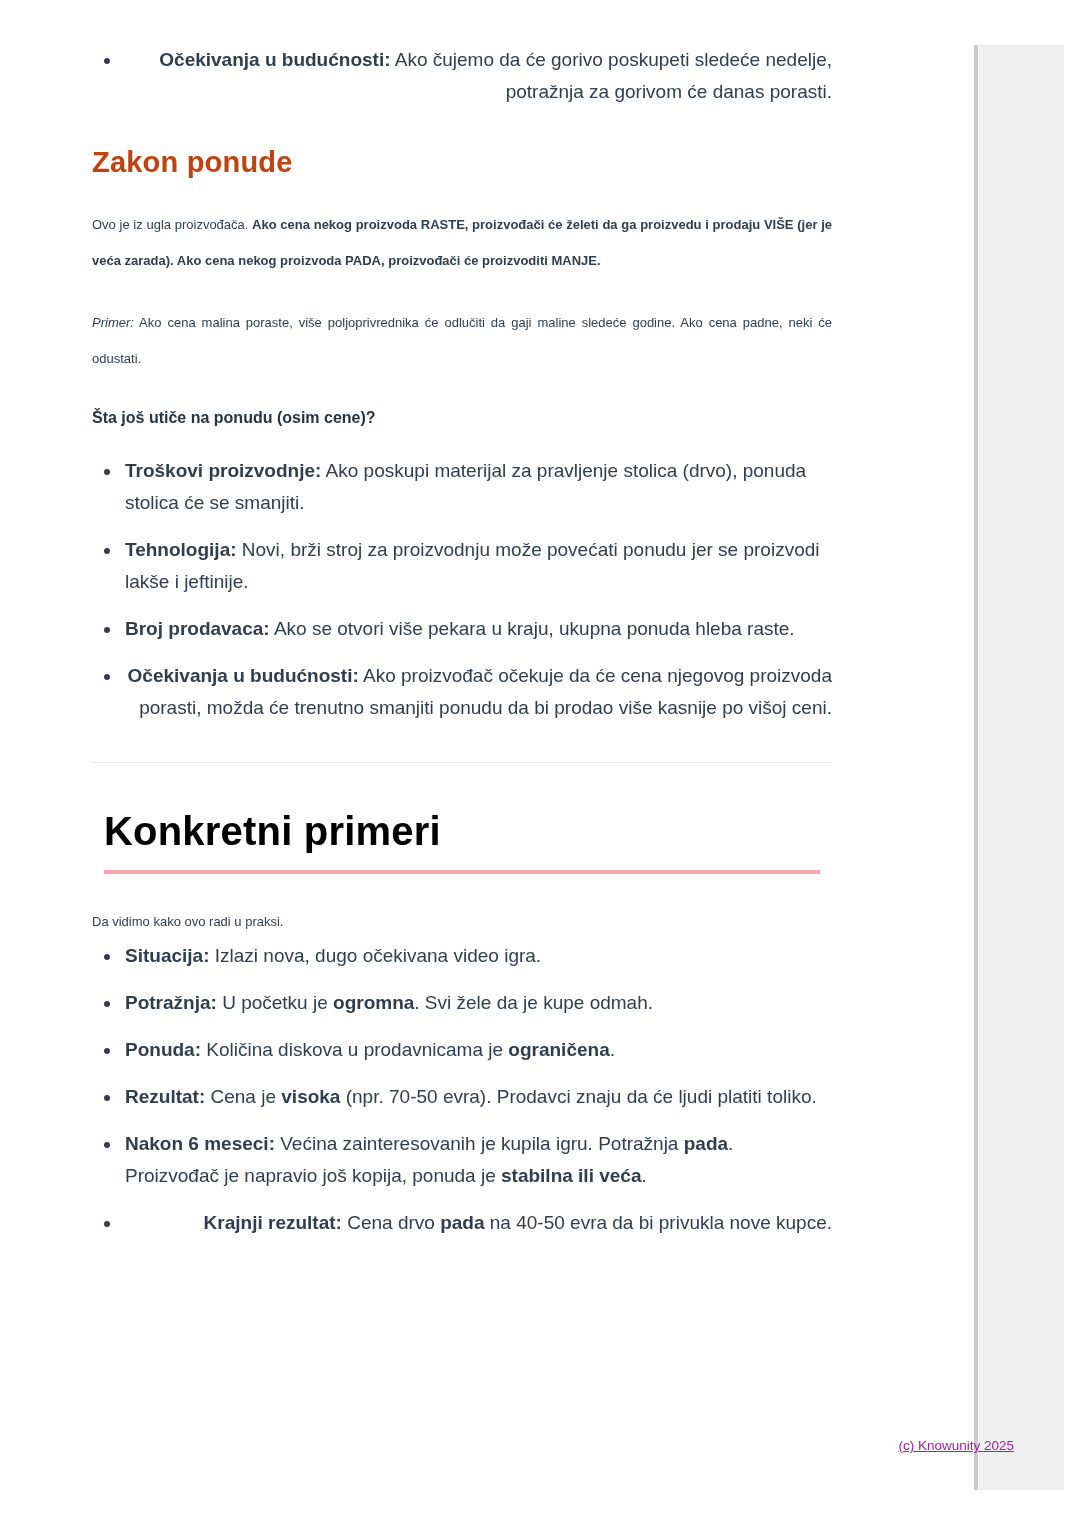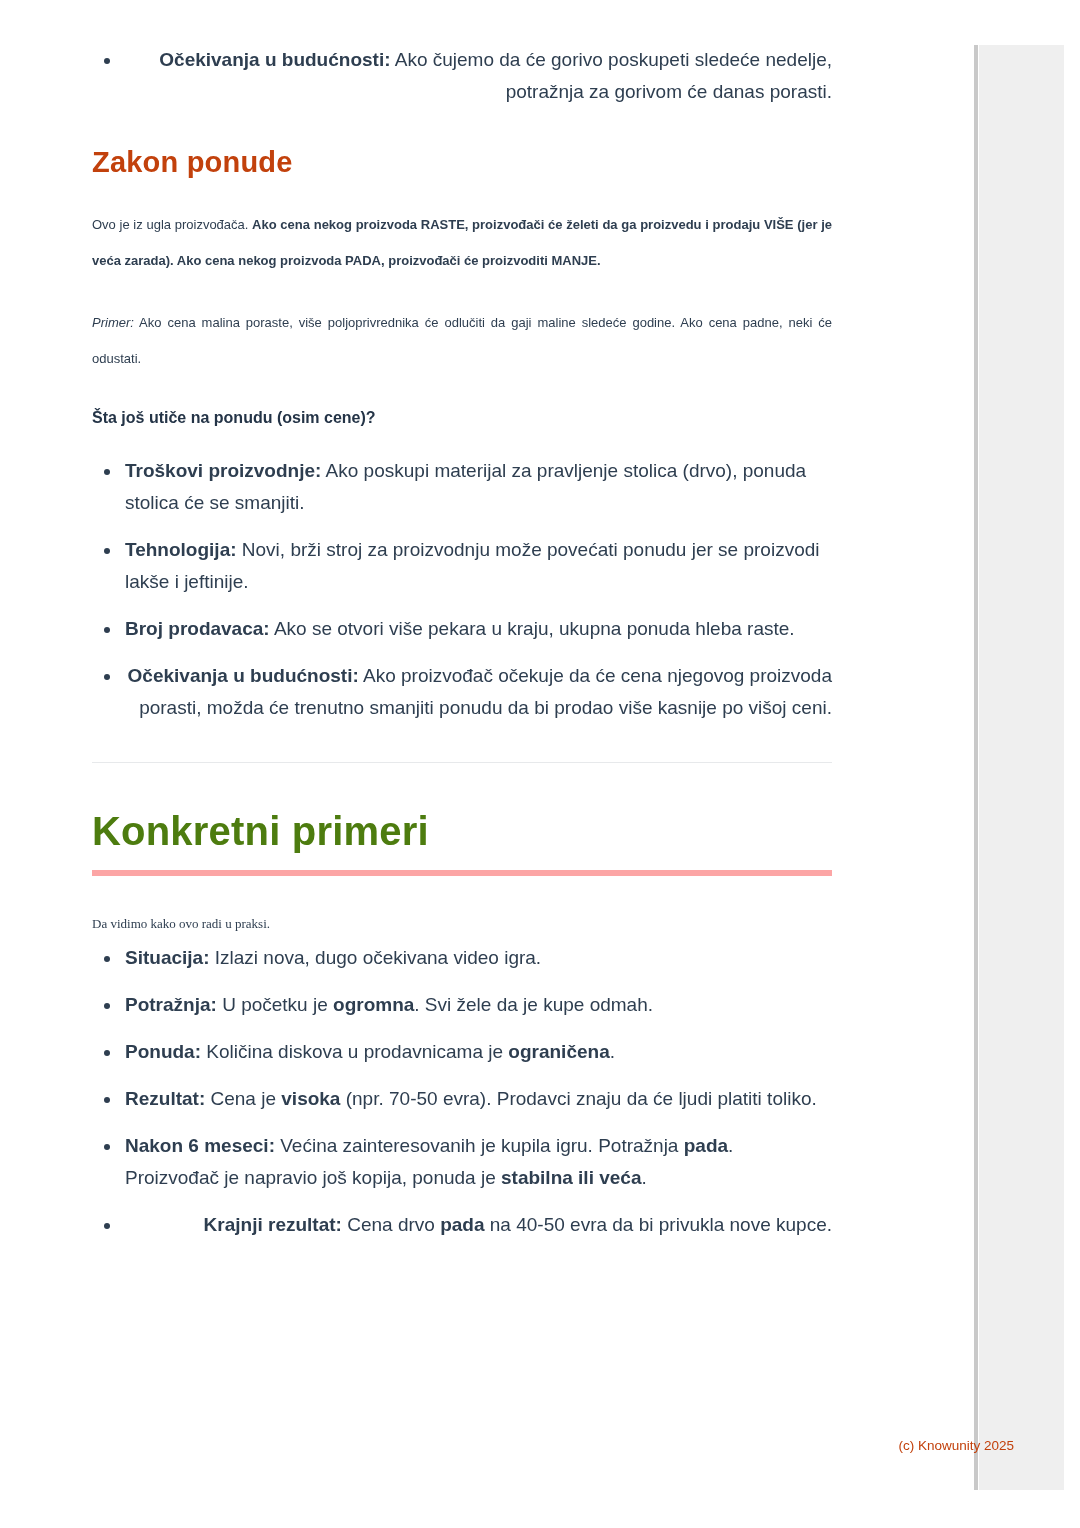--- a/index.html
+++ b/index.html
@@ -35,21 +35,20 @@
   ul.bullets li:last-child { margin-bottom: 0; text-align: right; }
   p.para {
     font-size: 13px;
     line-height: 36px;
     margin: 0 0 26px 0;
     text-align: justify;
   }
   p.lead {
     text-align: left;
     margin: 30px 0 0 0;
-    font-family: Liberation Serif, serif;
   }
   h2.section-title {
     font-size: 29px;
     font-weight: 700;
     color: #c2410c;
     margin: 38px 0 28px 0;
     letter-spacing: 0.2px;
   }
   h3.sub-title {
     font-size: 16px;
@@ -58,24 +57,24 @@
     margin: 32px 0 28px 0;
   }
   hr.divider {
     border: none;
     border-top: 1px solid #e7e9eb;
     margin: 38px 0 46px 0;
   }
   h1.big-title {
     font-size: 40px;
     font-weight: 700;
-    color: #4d7c0f;
-    margin: 0;
+    color: #000000;
+    margin: 12px;
     padding-bottom: 16px;
-    border-bottom: 6px solid #fca5a5;
+    border-bottom: 4px solid #fca5a5;
     letter-spacing: 0.2px;
   }
   .scrollbar-track {
     position: absolute;
     left: 979px;
     top: 45px;
     width: 85px;
     height: 1445px;
     background: #efefef;
   }
@@ -85,22 +84,23 @@
     top: 45px;
     width: 4px;
     height: 1445px;
     background: #c9c9c9;
   }
   .watermark {
     position: absolute;
     top: 1438px;
     right: 66px;
     font-size: 13.5px;
-    color: #c2410c;
+    color: #a21caf;
     z-index: 3;
+    text-decoration: underline;
   }
 </style>
 </head>
 <body>
 
 <div class="content">
 
   <ul class="bullets">
     <li><span style="font-weight: 700;">Očekivanja u budućnosti:</span><span> Ako čujemo da će gorivo poskupeti sledeće nedelje, potražnja za gorivom će danas porasti.</span></li>
   </ul>

